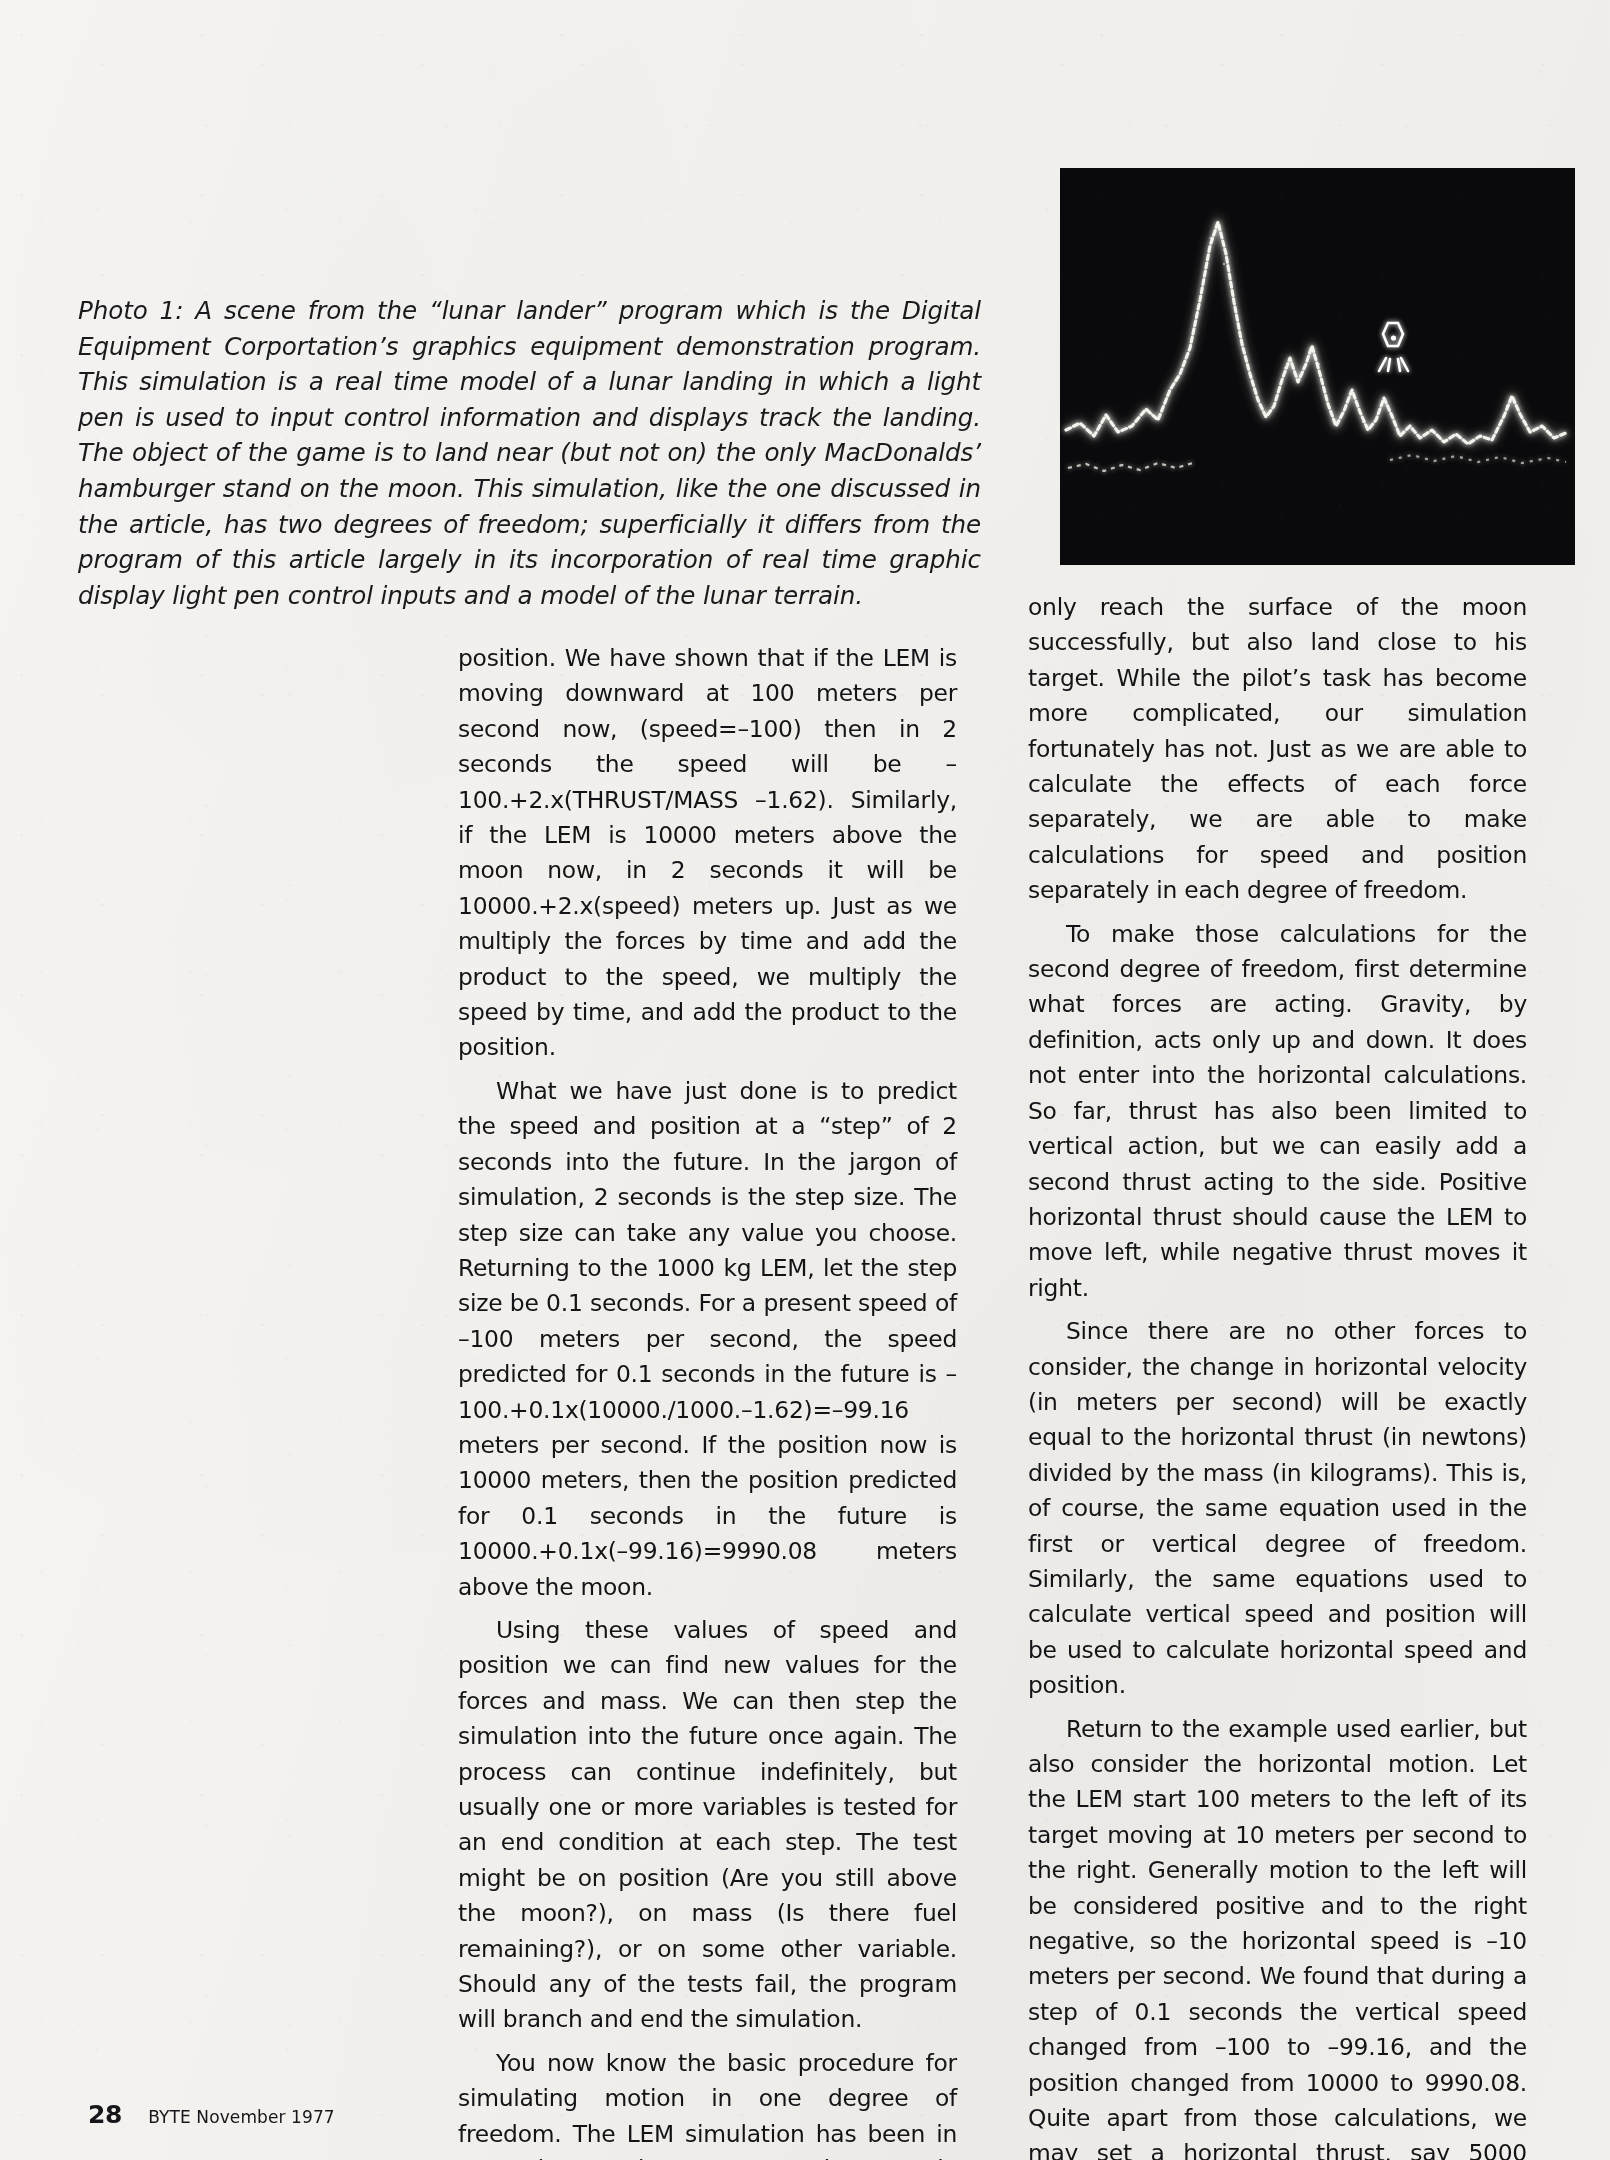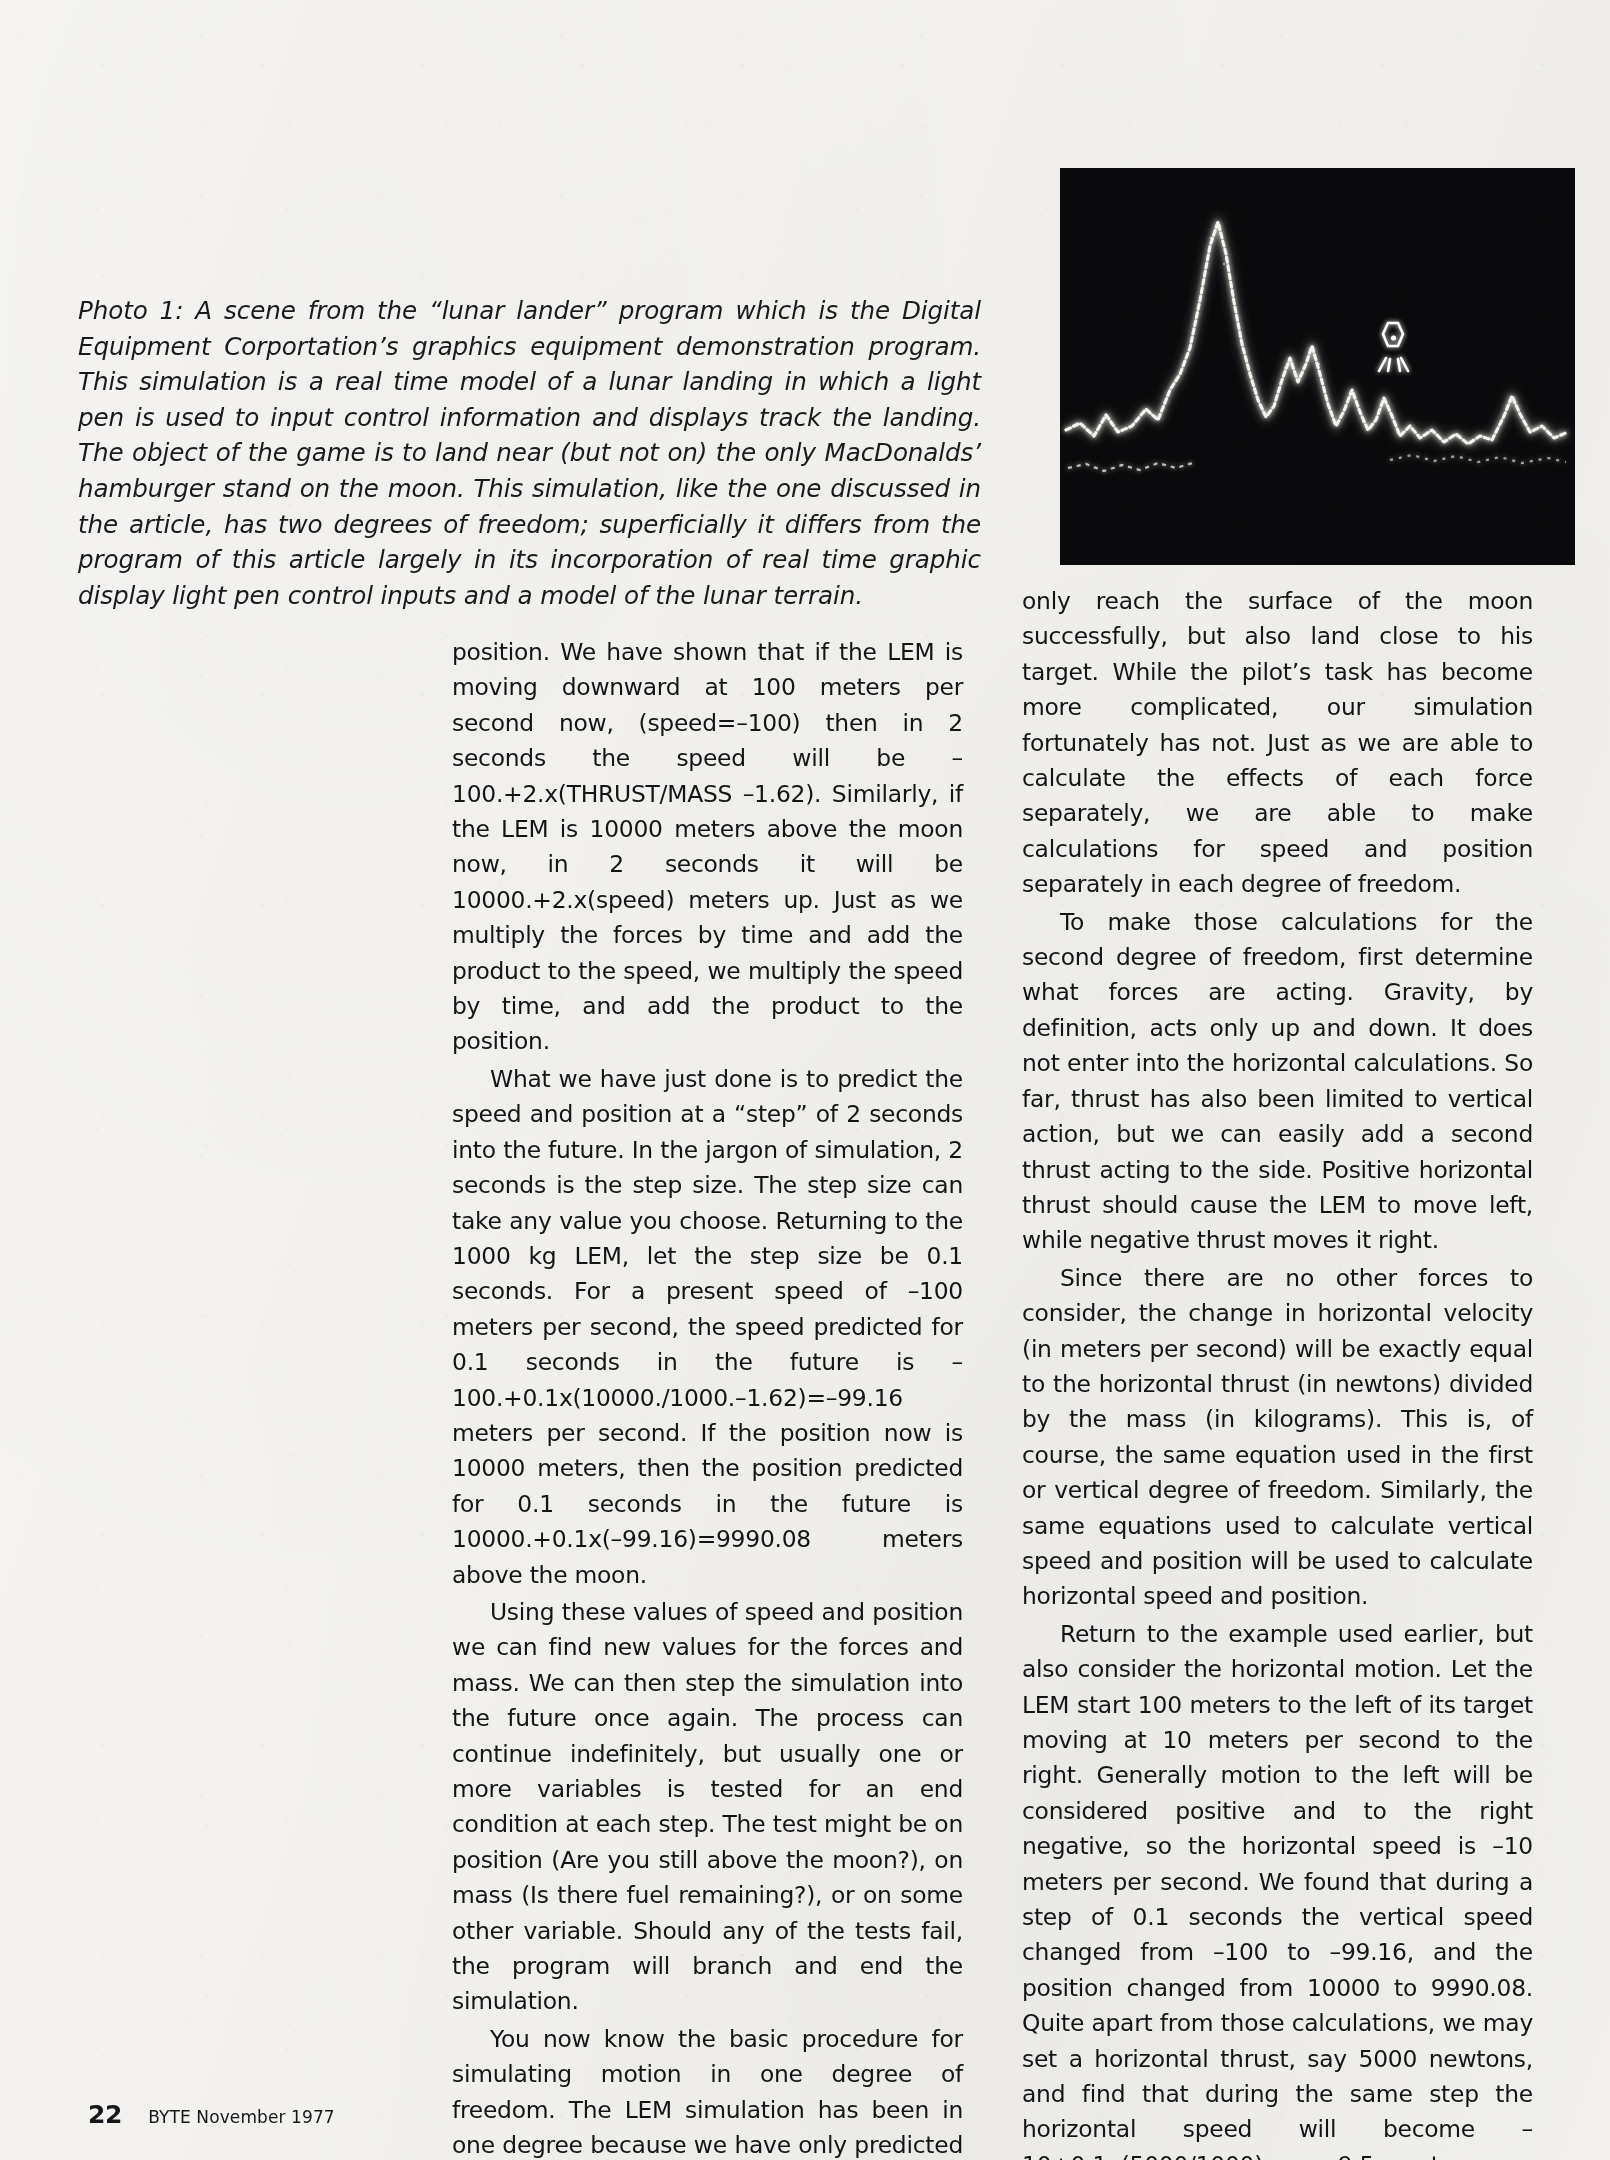--- a/index.html
+++ b/index.html
@@ -77,21 +77,21 @@
     line-height: 35.4px;
     text-align: justify;
     text-justify: inter-word;
     color: #141316;
     letter-spacing: -0.25px;
   }
   .col-left  { left: 450px;  top: 633px; }
   .col-right { left: 1020px; top: 582px; }
 
   .col p {
-    margin: 2px;
+    margin: 8px;
     text-indent: 38px;
   }
   .col p.noindent { text-indent: 0; }
 
   .subhead {
     margin: 34px 0 30px 0;
     font-size: 23px;
     line-height: 30px;
     font-weight: bold;
     text-align: left;
@@ -186,18 +186,18 @@
 
   <div class="col col-right">
     <p class="noindent">only reach the surface of the moon successfully, but also land close to his target. While the pilot’s task has become more complicated, our simulation fortunately has not. Just as we are able to calculate the effects of each force separately, we are able to make calculations for speed and position separately in each degree of freedom.</p>
     <p>To make those calculations for the second degree of freedom, first determine what forces are acting. Gravity, by definition, acts only up and down. It does not enter into the horizontal calculations. So far, thrust has also been limited to vertical action, but we can easily add a second thrust acting to the side. Positive horizontal thrust should cause the LEM to move left, while negative thrust moves it right.</p>
     <p>Since there are no other forces to consider, the change in horizontal velocity (in meters per second) will be exactly equal to the horizontal thrust (in newtons) divided by the mass (in kilograms). This is, of course, the same equation used in the first or vertical degree of freedom. Similarly, the same equations used to calculate vertical speed and position will be used to calculate horizontal speed and position.</p>
     <p>Return to the example used earlier, but also consider the horizontal motion. Let the LEM start 100 meters to the left of its target moving at 10 meters per second to the right. Generally motion to the left will be considered positive and to the right negative, so the horizontal speed is –10 meters per second. We found that during a step of 0.1 seconds the vertical speed changed from –100 to –99.16, and the position changed from 10000 to 9990.08. Quite apart from those calculations, we may set a horizontal thrust, say 5000 newtons, and find that during the same step the horizontal speed will become –10+0.1x(5000/1000) or –9.5 meters per second. The horizontal position will become 100.+0.1x(–9.5)=99.05 meters. After making these calculations, the simulation</p>
 
   </div>
 
   <div class="footer">
-    <span class="folio">22</span>
+    <span class="folio">28</span>
     <span class="imprint">BYTE November 1977</span>
   </div>
 
   <div class="grain"></div>
 </div>
 
 </body></html>

